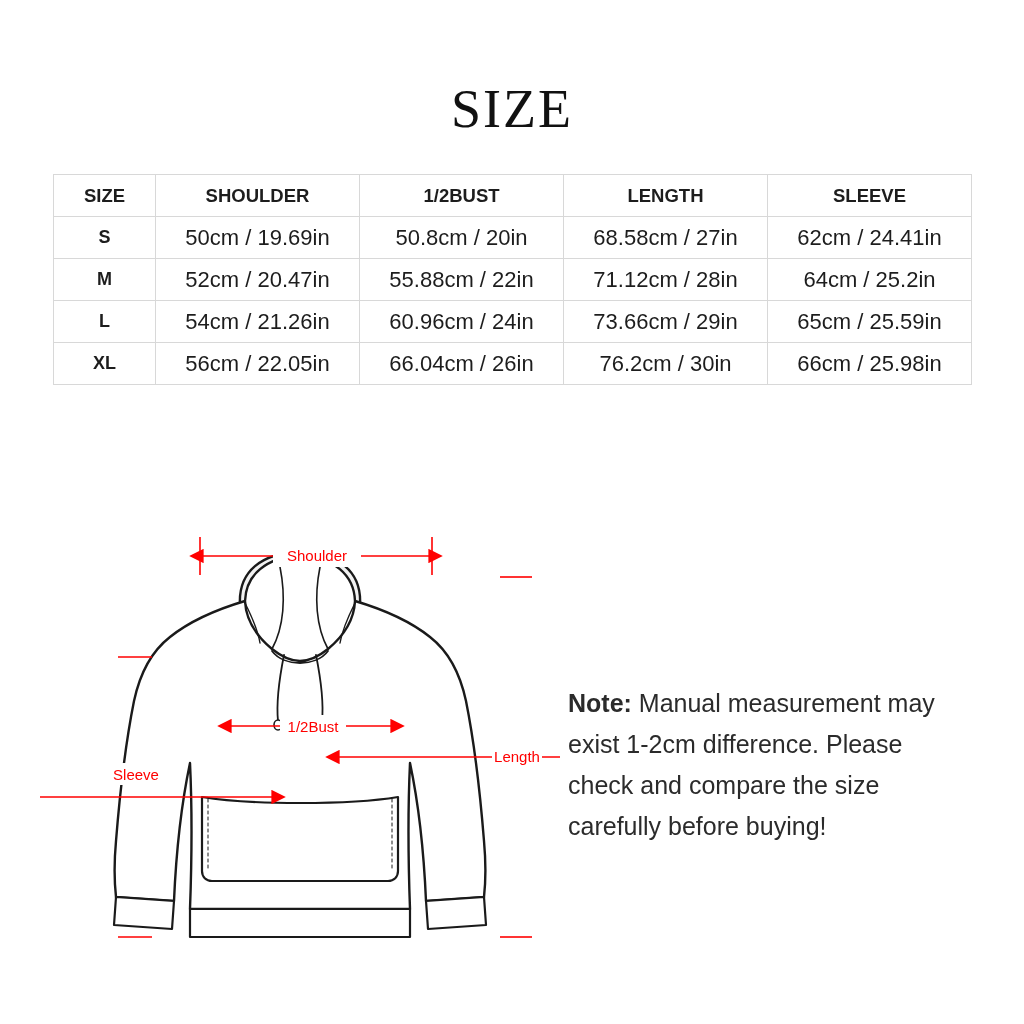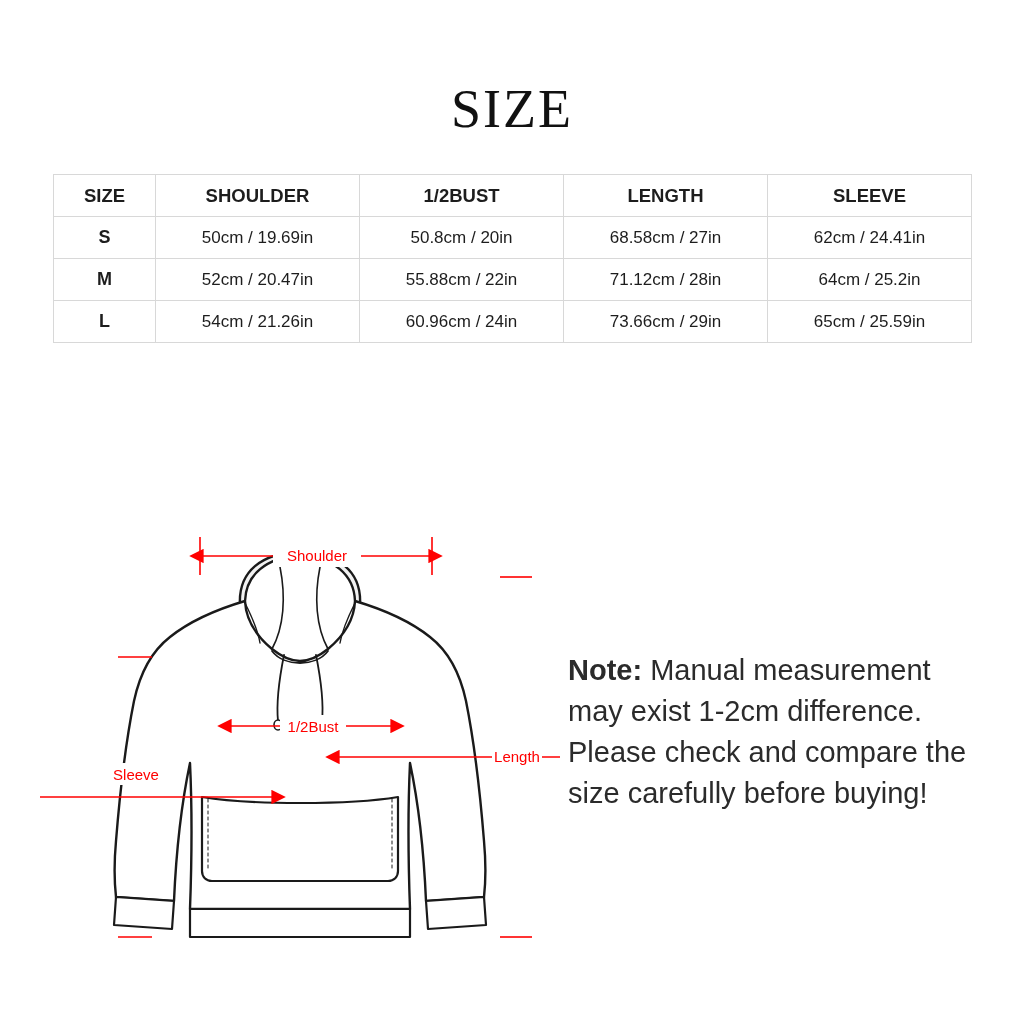--- a/index.html
+++ b/index.html
@@ -37,21 +37,21 @@
     left: 53px;
     width: 918px;
     border-collapse: collapse;
     table-layout: fixed;
   }
   .size-table td, .size-table th {
     border: 1px solid #d8d8d8;
     height: 41px;
     text-align: center;
     vertical-align: middle;
-    font-size: 17px;
+    font-size: 22px;
     color: #1d1d1d;
     font-weight: normal;
     padding: 0;
   }
   .size-table th {
     font-weight: bold;
     font-size: 18.5px;
   }
   .size-table td.size-cell {
     font-weight: bold;
@@ -69,24 +69,24 @@
     top: 505px;
     left: 40px;
     width: 520px;
     height: 470px;
   }
   .illustration svg { display: block; }
 
   
   .note {
     position: absolute;
-    top: 650px;
+    top: 683px;
     left: 568px;
     width: 400px;
-    font-size: 29px;
+    font-size: 25px;
     line-height: 41px;
     color: #2b2b2b;
   }
   .note b {
     font-weight: bold;
   }
 </style>
 </head>
 <body>
 
@@ -123,20 +123,27 @@
       <td>55.88cm / 22in</td>
       <td>71.12cm / 28in</td>
       <td>64cm / 25.2in</td>
     </tr>
     <tr>
       <td class="size-cell">L</td>
       <td>54cm / 21.26in</td>
       <td>60.96cm / 24in</td>
       <td>73.66cm / 29in</td>
       <td>65cm / 25.59in</td>
+    </tr>
+    <tr>
+      <td class="size-cell">XL</td>
+      <td>56cm / 22.05in</td>
+      <td>66.04cm / 26in</td>
+      <td>76.2cm / 30in</td>
+      <td>66cm / 25.98in</td>
     </tr>
   </tbody>
 </table>
 
 <div class="illustration">
   <svg width="520" height="470" viewBox="0 0 520 470" xmlns="http://www.w3.org/2000/svg">
     <defs>
       <marker id="arrL" markerWidth="9" markerHeight="9" refX="8" refY="4.5" orient="auto">
         <path d="M9,0 L0,4.5 L9,9 z" fill="#ff0000"></path>
       </marker>

